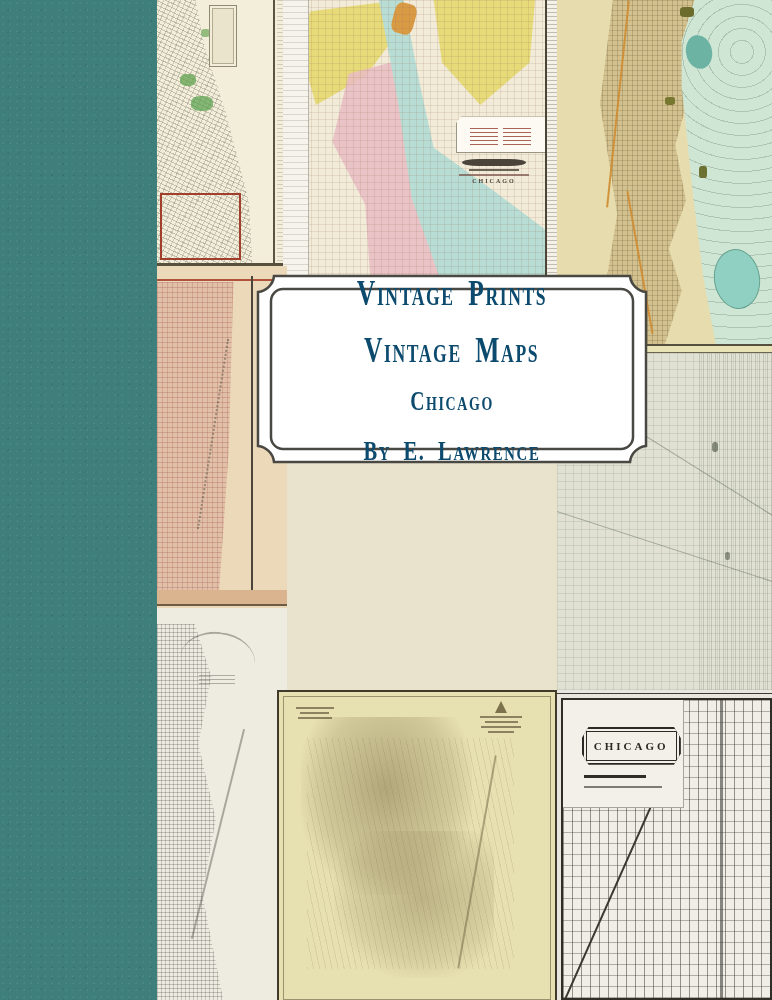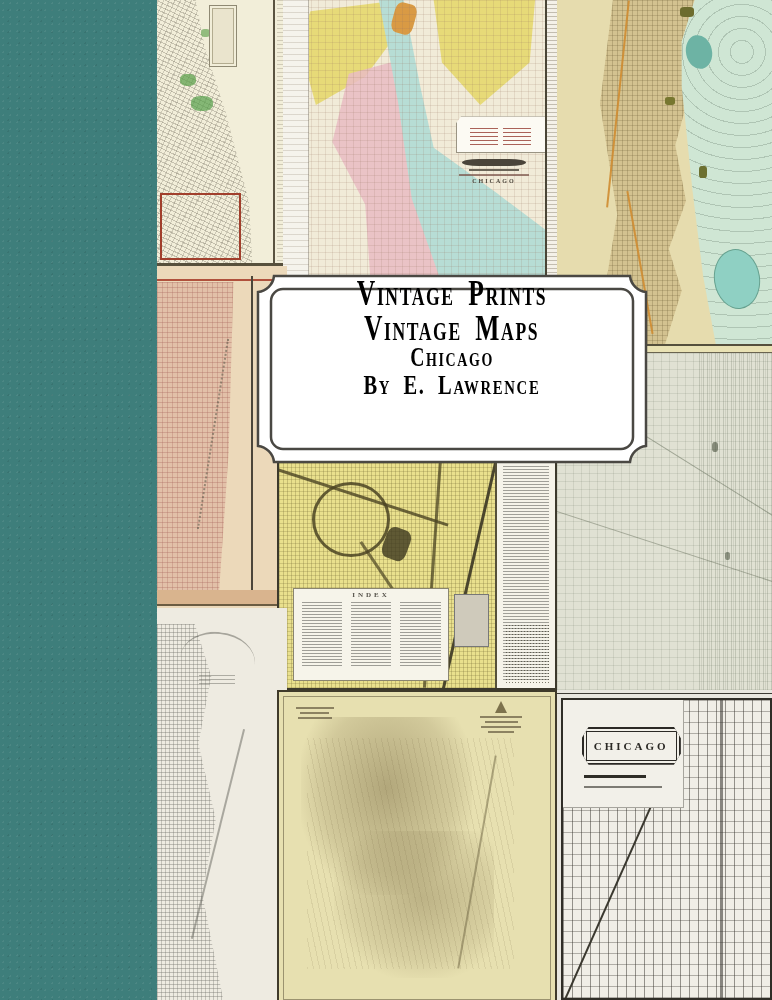--- a/index.html
+++ b/index.html
@@ -176,21 +176,21 @@
     clip-path:polygon(7% 0,93% 0,100% 30%,100% 70%,93% 100%,7% 100%,0 70%,0 30%);
     display:flex;align-items:center;justify-content:center;}
   .br-title{font-weight:bold;font-size:11px;letter-spacing:3px;color:#2b2925;font-family:"Liberation Serif",serif;}
   .br-leg1{left:10%;top:25%;width:30%;height:3px;background:#2f2d27;}
   .br-leg2{left:10%;top:29%;width:38%;height:2px;background:rgba(47,45,39,.6);}
 
   
   .plate{position:absolute;left:256px;top:274px;width:392px;height:190px;}
   .plate svg{position:absolute;left:0;top:0;}
   .plate-text{position:absolute;inset:0;display:flex;flex-direction:column;align-items:center;
-    justify-content:flex-start;padding-top:2px;color:#000000;}
+    justify-content:space-between;padding-top:2px;color:#0c4a6e;}
   .pl{font-family:"Liberation Serif",serif;font-weight:700;font-variant:small-caps;
     letter-spacing:2px;word-spacing:7px;white-space:nowrap;line-height:1.08;}
   .pl1,.pl2{font-size:32px;transform:scale(.8,1.1);}
   .pl3{font-size:24px;transform:scale(.82,1.1);}
   .pl4{font-size:25px;transform:scale(.82,1.1);}
 </style>
 </head>
 <body>
 
 <div class="cover">
@@ -261,42 +261,20 @@
     <div class="feat mr-grid"></div>
     <div class="feat mr-dense"></div>
     <div class="feat mr-d1"></div>
     <div class="feat mr-d2"></div>
     <div class="feat mr-b1"></div>
     <div class="feat mr-b2"></div>
   </div>
 
   <div class="tile t-cp"></div>
 
-  <div class="tile t-cd">
-    <div class="feat cd-tex"></div>
-    <div class="feat cd-loop"></div>
-    <div class="feat cd-r1"></div>
-    <div class="feat cd-r2"></div>
-    <div class="feat cd-r3"></div>
-    <div class="feat cd-blob"></div>
-    <div class="feat cd-shore"></div>
-    <div class="feat cd-col">
-      <div class="feat cd-col-lines"></div>
-    </div>
-    <div class="feat cd-grey"></div>
-    <div class="feat cd-city"></div>
-    <div class="feat cd-index">
-      <div class="cd-index-title">INDEX</div>
-      <div class="cd-cols">
-        <div class="cd-ic"></div>
-        <div class="cd-ic"></div>
-        <div class="cd-ic"></div>
-      </div>
-    </div>
-  </div>
 
   <div class="tile t-bl">
     <div class="feat bl-city"></div>
     <div class="feat bl-arc"></div>
     <div class="feat bl-sub"></div>
     <div class="feat bl-shore"></div>
   </div>
 
   <div class="tile t-bc">
     <div class="feat bc-inner"></div>

